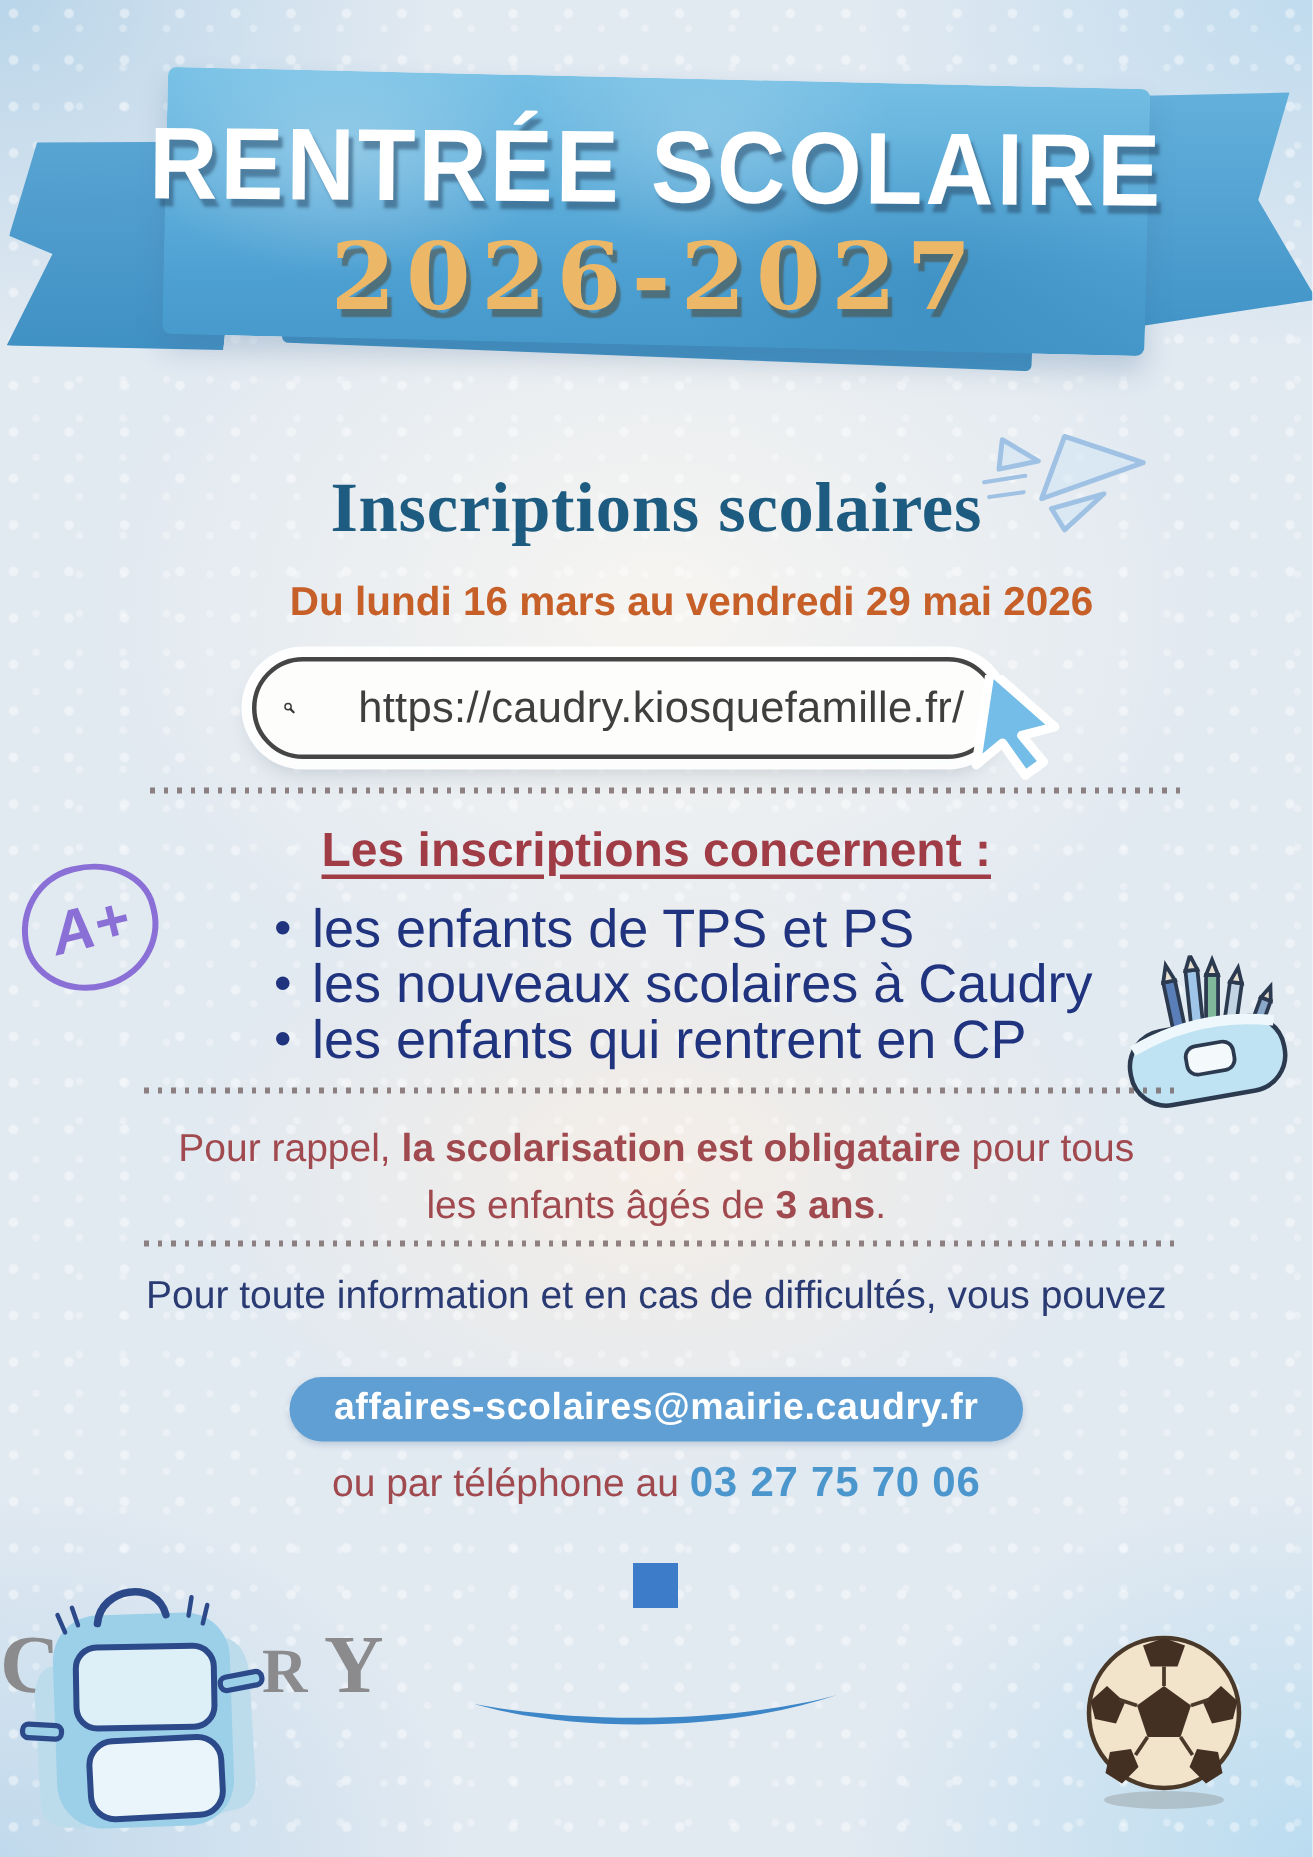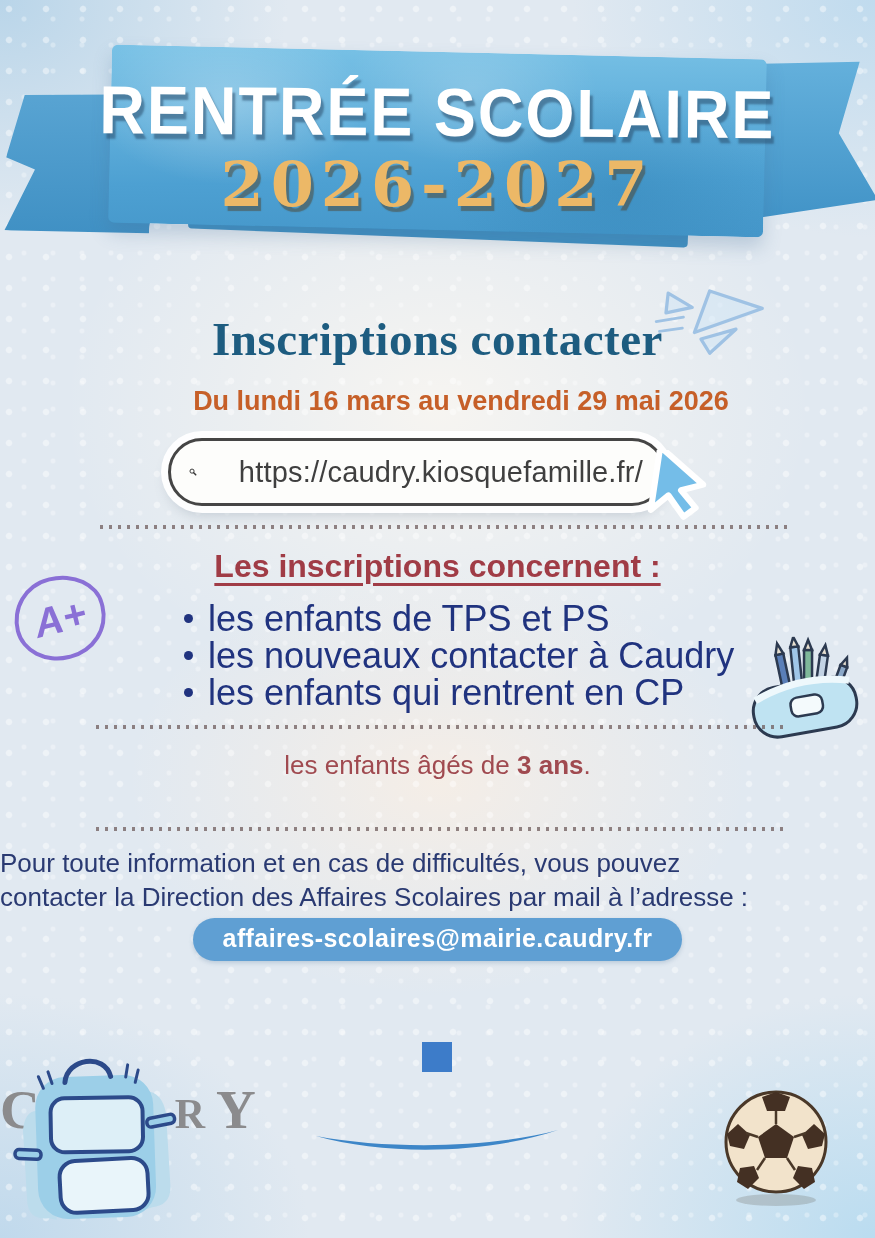--- a/index.html
+++ b/index.html
@@ -154,21 +154,21 @@
 
   
   .rappel {
     left: 0; right: 0; top: 746px; text-align: center;
     font-size: 26px; color: #a04a50; line-height: 38px;
   }
   .rappel b { font-weight: 800; }
 
   
   .contact-lines {
-    left: 0; right: 0; top: 846px; text-align: left;
+    left: 0; right: 0; top: 846px; text-align: center;
     font-size: 26px; color: #2a3a72; line-height: 34px;
   }
   .email-row { left: 0; right: 0; top: 918px; display: flex; justify-content: center; }
   .email-pill {
     background: #5f9fd3;
     border-radius: 24px;
     padding: 6px 30px 8px;
     color: #ffffff;
     font-size: 25px; font-weight: 800; letter-spacing: .4px;
     box-shadow: 0 2px 4px rgba(70,110,150,.25);
@@ -213,42 +213,42 @@
       <polygon points="52,10 100,26 38,48"></polygon>
       <polygon points="44,54 76,45 52,67"></polygon>
       <polygon points="14,12 36,25 12,30"></polygon>
     </g>
     <g stroke="#9fc2e4" stroke-width="2.5" stroke-linecap="round">
       <line x1="3" y1="38" x2="28" y2="34"></line>
       <line x1="6" y1="47" x2="27" y2="44"></line>
     </g>
   </svg>
 
-  <h1 class="abs h1-inscriptions">Inscriptions contacter</h1>
+  <h1 class="abs h1-inscriptions">Inscriptions scolaires</h1>
   <div class="abs date-range">Du lundi 16 mars au vendredi 29 mai 2026</div>
 
   <div class="abs url-bar">
     <svg width="36" height="36" viewBox="0 0 36 36">
       <circle cx="14" cy="14" r="9.5" fill="none" stroke="#383838" stroke-width="4.5"></circle>
       <line x1="21.5" y1="21.5" x2="31" y2="31" stroke="#383838" stroke-width="7" stroke-linecap="round"></line>
     </svg>
     <span class="url-text">https://caudry.kiosquefamille.fr/</span>
   </div>
   <svg class="abs cursor-arrow" viewBox="0 0 44 48">
     <g transform="rotate(18 22 24)">
       <path d="M6 2 L12 38 L19 27 L31 36 L36 29 L25 22 L36 15 Z" fill="#74bde8" stroke="#ffffff" stroke-width="3.5" stroke-linejoin="round"></path>
     </g>
   </svg>
 
   <div class="abs dotted-divider" id="divider-1"></div>
 
   <h2 class="abs h2-concern"><span>Les inscriptions concernent :</span></h2>
   <ul class="abs concern-list">
     <li><span>les enfants de TPS et PS</span></li>
-    <li><span>les nouveaux contacter à Caudry</span></li>
+    <li><span>les nouveaux scolaires à Caudry</span></li>
     <li><span>les enfants qui rentrent en CP</span></li>
   </ul>
 
   <div class="abs grade-badge">
     <span>A+</span>
   </div>
 
   <svg class="abs pencil-case" viewBox="0 0 124 112">
     <g stroke="#2c3a50" stroke-width="2.5">
       <g transform="rotate(-8 40 30)">
@@ -273,31 +273,34 @@
         </g>
     </g>
     <rect x="6" y="46" width="104" height="50" rx="24" fill="#bfe3f2" stroke="#2c3a50" stroke-width="3" transform="rotate(-6 58 71)"></rect>
     <path d="M10 56 Q58 38 106 52" fill="none" stroke="#eef8fc" stroke-width="7" transform="rotate(-6 58 71)"></path>
     <rect x="44" y="60" width="32" height="19" rx="7" fill="#f4fafc" stroke="#2c3a50" stroke-width="2.5" transform="rotate(-6 58 71)"></rect>
   </svg>
 
   <div class="abs dotted-divider" id="divider-2"></div>
 
   <div class="abs rappel">
+    <div><span>Pour rappel, </span><b>la scolarisation est obligataire</b><span> pour tous</span></div>
     <div><span>les enfants âgés de </span><b>3 ans</b><span>.</span></div>
   </div>
 
   <div class="abs dotted-divider" id="divider-3"></div>
 
   <div class="abs contact-lines">
     <div>Pour toute information et en cas de difficultés, vous pouvez</div>
-    <div>contacter la Direction des Affaires Scolaires par mail à l’adresse :</div>
   </div>
   <div class="abs email-row">
     <div class="email-pill">affaires-scolaires@mairie.caudry.fr</div>
+  </div>
+  <div class="abs phone-line">
+    <span>ou par téléphone au </span><span class="phone-number">03 27 75 70 06</span>
   </div>
 
   <div class="abs logo-square"></div>
   <div class="abs logo-text">
     <span class="cap">C</span><span>AUDR</span><span class="cap">Y</span>
   </div>
   <svg class="abs logo-swoosh" viewBox="0 0 250 26">
     <path d="M4 8 C 75 28, 175 26, 246 2 C 180 20, 78 22, 4 8 Z" fill="#3d86c8"></path>
   </svg>
 

